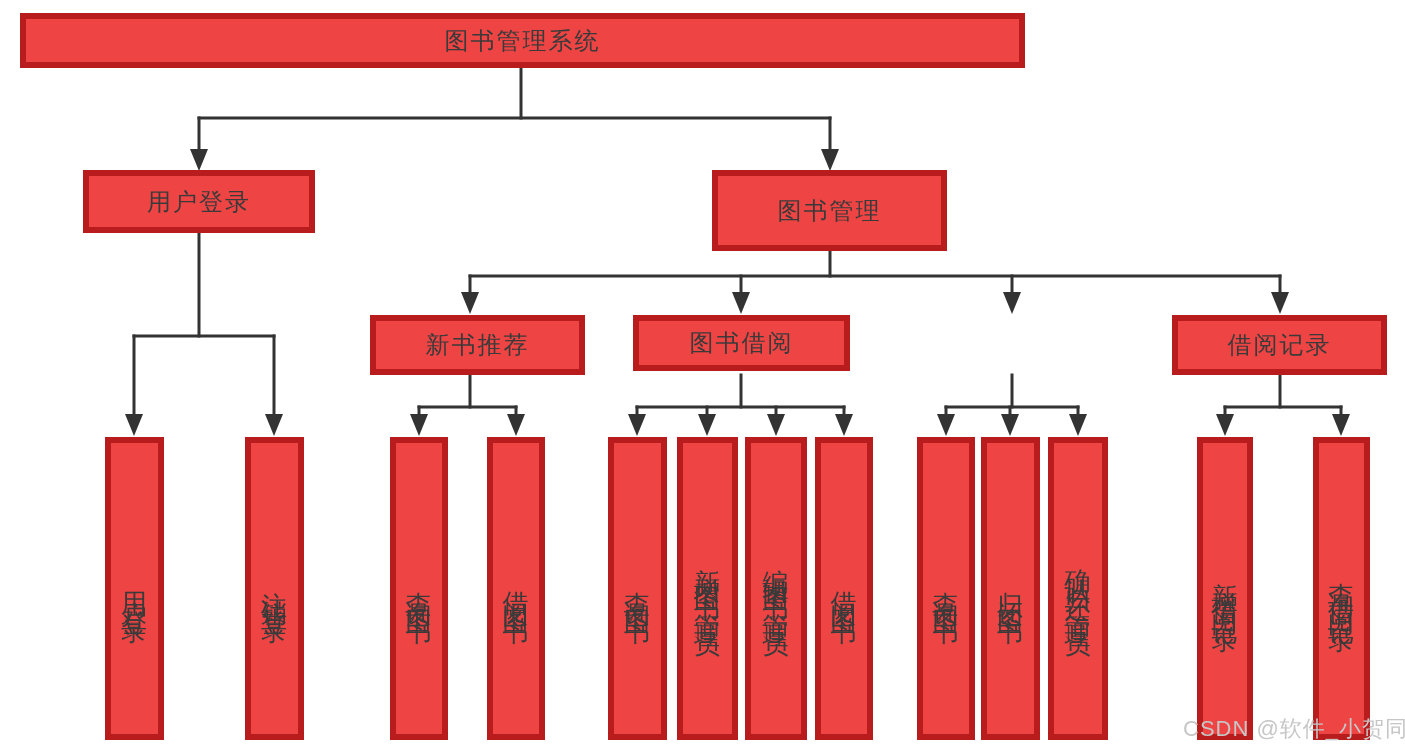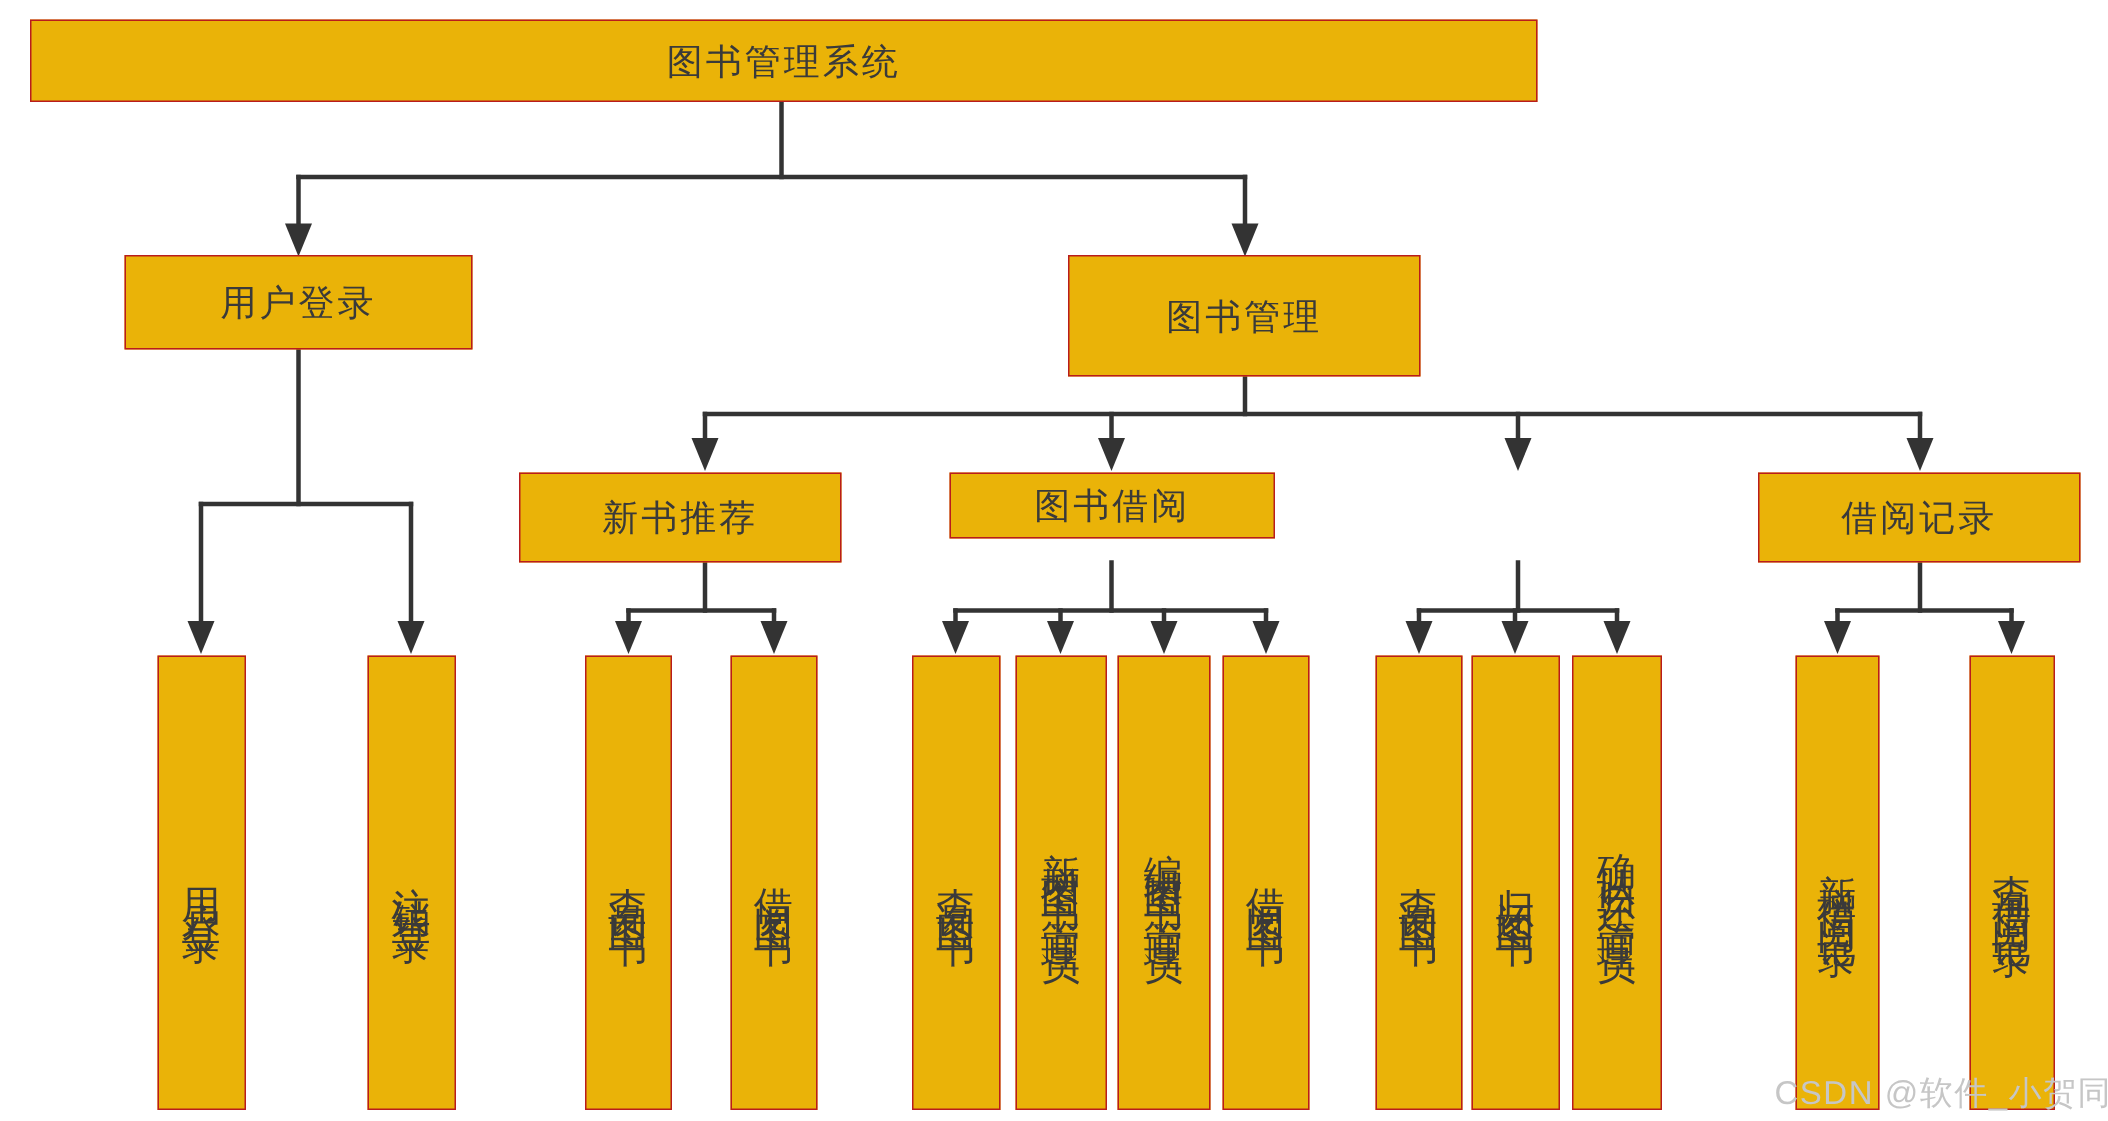--- a/index.html
+++ b/index.html
@@ -19,22 +19,22 @@
     position: absolute;
     left: 0;
     top: 0;
     width: 1405px;
     height: 747px;
     z-index: 1;
   }
   .node {
     position: absolute;
     box-sizing: border-box;
-    border: 1px solid #b91c1c;
-    background: #eab308;
+    border: 6px solid #b91c1c;
+    background: #ef4444;
     display: flex;
     align-items: center;
     justify-content: center;
     color: #3a3a3a;
     z-index: 2;
   }
   .node.h-node span {
     font-size: 24px;
     letter-spacing: 2px;
     white-space: nowrap;
@@ -138,24 +138,24 @@
     <span>图书管理系统</span>
   </div>
 
   <div class="node h-node" style="left:83px; top:170px; width:232px; height:63px;">
     <span>用户登录</span>
   </div>
   <div class="node h-node" style="left:712px; top:170px; width:235px; height:81px;">
     <span>图书管理</span>
   </div>
 
-  <div class="node h-node" style="left:346px; top:315px; width:215px; height:60px;">
+  <div class="node h-node" style="left:370px; top:315px; width:215px; height:60px;">
     <span>新书推荐</span>
   </div>
-  <div class="node h-node" style="left:633px; top:315px; width:217px; height:44px;justify-content:center;">
+  <div class="node h-node" style="left:633px; top:315px; width:217px; height:56px;justify-content:center;">
     <span>图书借阅</span>
   </div>
   <div class="node h-node" style="left:1172px; top:315px; width:215px; height:60px;">
     <span>借阅记录</span>
   </div>
 
   <div class="node leaf" style="left:105px; top:437px; width:59px; height:303px;">
     <span>用户登录</span>
   </div>
   <div class="node leaf" style="left:245px; top:437px; width:59px; height:303px;">

